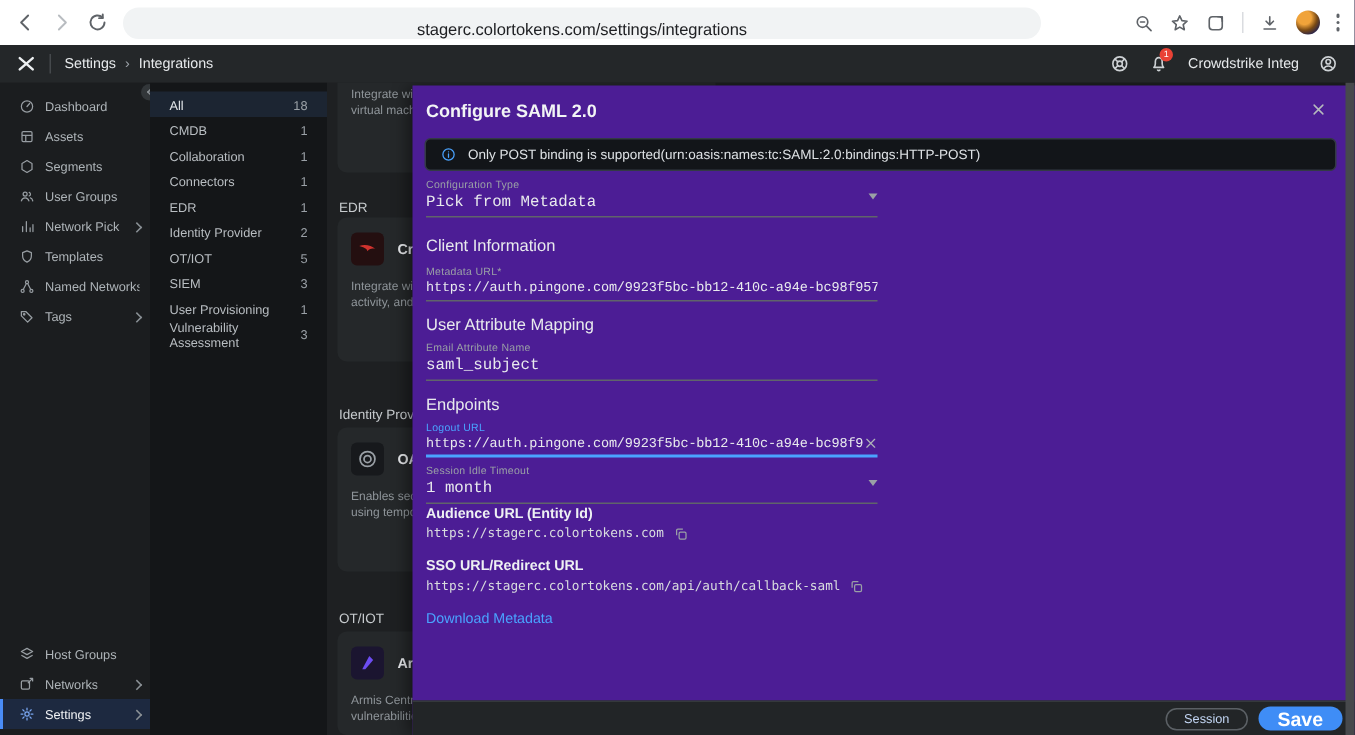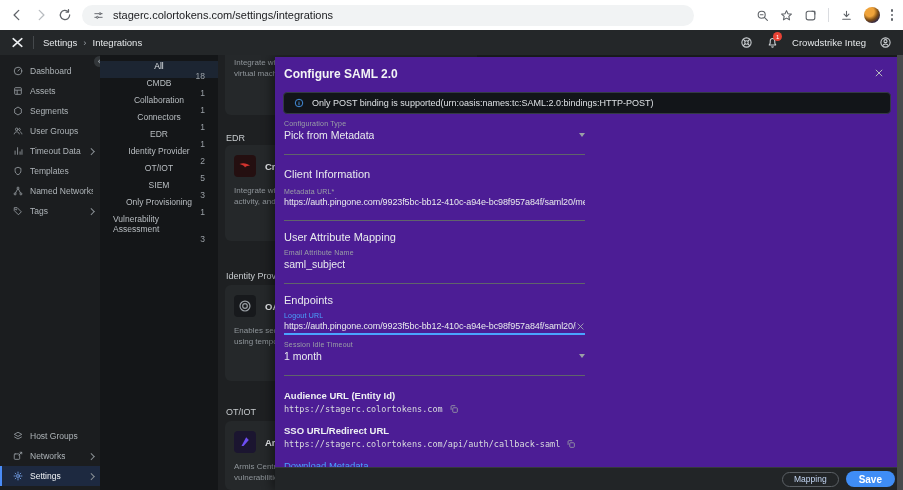--- a/index.html
+++ b/index.html
@@ -6,21 +6,21 @@
   html,body { width:903px; height:490px; overflow:hidden; background:#1e2022;
     font-family:"Liberation Sans", sans-serif; }
   svg { display:block; }
 
   
   .chrome { position:absolute; top:0; left:0; right:0; height:30px; background:#ffffff;
     display:flex; align-items:center; padding:0 10px; gap:10px; z-index:40; }
   .chrome .nav-ic { color:#5f6368; width:14px; height:14px; }
   .chrome .nav-ic.dis { color:#b8bcc0; }
   .urlbar { width:612px; height:21px; background:#f1f3f4; border-radius:11px;
-    display:flex; align-items:center; gap:9px; padding:0 11px; color:#202124; font-size:11px; }
+    display:flex; align-items:center; gap:9px; padding:0 11px; color:#202124; font-size:11px;flex-direction:column; }
   .chrome-right { margin-left:auto; display:flex; align-items:center; gap:11px; }
   .chrome-right .nav-ic { width:13px; height:13px; }
   .chrome-div { width:1px; height:14px; background:#dadce0; }
   .avatar { width:16px; height:16px; border-radius:50%;
     background:radial-gradient(circle at 35% 30%, #f0a33a 0 30%, #7a4a14 55%, #23214f 80%); }
   .kebab { display:flex; flex-direction:column; gap:2px; }
   .kebab i { width:2.5px; height:2.5px; border-radius:50%; background:#5f6368; }
 
   
   .appbar { position:absolute; top:30px; left:0; right:0; height:25px; background:#242729;
@@ -49,21 +49,21 @@
   .nav-item.active { background:#1d2940; color:#f2f4f6; border-left:2px solid #4a8cf7; padding-left:11px; }
   .nav-item.active .ic { color:#7aa7f2; }
   .collapse-btn { position:absolute; top:1px; right:-5px; width:11px; height:11px; border-radius:50%;
     background:#323639; z-index:6; display:flex; align-items:center; justify-content:center; cursor:pointer; }
   .collapse-btn .chev { transform:rotate(-135deg); margin:0 0 0 2px; width:3.5px; height:3.5px; }
 
   
   .catpanel { position:absolute; top:55px; left:100px; width:118px; bottom:0; background:#141618;
     padding-top:6px; z-index:5; }
   .cat-row { height:17px; display:flex; align-items:center; padding:0 13px; color:#b9bec2;
-    font-size:8.5px; cursor:pointer;flex-direction:column; }
+    font-size:8.5px; cursor:pointer; }
   .cat-row .count { margin-left:auto; color:#9aa0a6; }
   .cat-row.selected { background:#1c2532; color:#e2e6e9; }
 
   
   .content { position:absolute; top:55px; left:218px; right:0; bottom:0; background:#1e2022; z-index:1; }
   .bg-card { position:absolute; left:7px; width:252px; background:#25282a; border-radius:6px;
     padding:10px 9px; }
   .bg-card .logo-row { display:flex; align-items:center; gap:9px; }
   .tile { width:22px; height:22px; border-radius:4px; display:flex; align-items:center; justify-content:center; }
   .bg-card .cname { font-size:9.5px; font-weight:700; color:#e8eaed; white-space:nowrap; }
@@ -78,46 +78,46 @@
   .modal-title { position:absolute; top:10px; left:9px; font-size:12px; font-weight:700; color:#f2f4f5; }
   .modal-close { position:absolute; top:11px; right:19px; color:#b6babd; width:10px; height:10px; cursor:pointer; }
   .banner { position:absolute; top:35px; left:8px; right:12px; height:22px; background:#121519;
     border:1px solid #333a44; border-radius:4px; display:flex; align-items:center; gap:8px;
     padding:0 10px; font-size:9px; color:#dde1e4; }
   .banner .ic { color:#4aa3ff; width:10px; height:10px; flex:0 0 auto; }
 
   .form { position:absolute; top:63px; left:9px; width:301px; }
   .f-label { font-size:7px; color:#9aa0a6; letter-spacing:.2px; }
   .f-label.focus { color:#4aa3ff; }
-  .f-value { font-size:10.5px; color:#e8eaed; padding:2px 0 13px; border-bottom:1px solid #60646a;
-    display:flex; align-items:center; min-height:15px; cursor:text; }
+  .f-value { font-size:10.5px; color:#e8eaed; padding:2px 0 3px; border-bottom:1px solid #60646a;
+    display:flex; align-items:flex-start; min-height:15px; cursor:text;font-family:Liberation Mono, monospace; }
   .f-value.small { font-size:9px; letter-spacing:-.1px; }
   .f-value.focus { border-bottom:2px solid #4aa3ff; padding-bottom:2px; }
   .f-value .txt { white-space:nowrap; overflow:hidden; }
   .caret { width:0; height:0; border-left:3.5px solid transparent; border-right:3.5px solid transparent;
     border-top:4.5px solid #9aa0a6; margin-left:auto; flex:0 0 auto; cursor:pointer; }
   .clear-ic { width:9px; height:9px; color:#aeb3b7; margin-left:auto; flex:0 0 auto; cursor:pointer; }
   .sec-h { font-size:11px; color:#e8eaed; }
   .ro-label { font-size:9.5px; font-weight:700; color:#eef1f3; }
   .ro-row { display:flex; align-items:center; gap:6px; margin-top:3px; }
   .ro-val { font-family:"DejaVu Sans Mono", monospace; font-size:8.5px; color:#d8dbde; }
   .copy-ic { width:10px; height:10px; color:#9aa0a6; cursor:pointer; }
   .dl-link { font-size:9.5px; color:#4aa3ff; cursor:pointer; }
 
   .modal-footer { position:absolute; bottom:0; left:0; right:0; height:23px; background:#222527;
     border-top:1px solid #35393c; display:flex; align-items:center; justify-content:flex-end;
     gap:7px; padding-right:8px; }
   .btn-cancel { height:15px; padding:0 11px; border-radius:8px; border:1px solid #5b6065;
     background:transparent; color:#c3d6f4; font-size:8.5px; font-family:inherit; cursor:pointer; }
   .btn-save { height:16px; padding:0 13px; border-radius:9px; border:none; background:#3f8df6;
-    color:#fff; font-size:10px; font-weight:700; font-family:inherit; cursor:pointer; }
+    color:#fff; font-size:13px; font-weight:700; font-family:inherit; cursor:pointer; }
 
   .scrollbar { position:absolute; top:55px; right:0; width:6px; bottom:0; background:#47494c; z-index:30; }
   .mt13{margin-top:13px}.mt10{margin-top:10px}.mt8{margin-top:8px}.mt6{margin-top:6px}
-  .mt16{margin-top:16px}.mt14{margin-top:14px}.mt11{margin-top:11px}
+  .mt16{margin-top:16px}.mt14{margin-top:1px}.mt11{margin-top:11px}
 </style>
 </head>
 <body>
 
 <div class="chrome">
   <svg class="nav-ic" viewBox="0 0 24 24" fill="none" stroke="currentColor" stroke-width="2.2" stroke-linecap="round" stroke-linejoin="round">
       <path d="M15 4l-8 8 8 8"></path>
     </svg>
   <svg class="nav-ic dis" viewBox="0 0 24 24" fill="none" stroke="currentColor" stroke-width="2.2" stroke-linecap="round" stroke-linejoin="round">
       <path d="M9 4l8 8-8 8"></path>
@@ -221,21 +221,21 @@
           <circle cx="9" cy="8" r="3.2"></circle>
           <path d="M3 19c.8-3.4 3-5 6-5s5.2 1.6 6 5"></path>
           <path d="M15.5 5.4a3 3 0 010 5.7M17.5 14.2c2.2.6 3.2 2.1 3.7 4.8"></path>
         </svg>
       <span class="lbl">User Groups</span>
     </div>
     <div class="nav-item">
       <svg class="ic" width="10" height="10" viewBox="0 0 24 24" fill="none" stroke="currentColor" stroke-width="2" stroke-linecap="round">
           <path d="M5 20v-8M11 20V4M17 20v-6M21.5 20V9"></path>
         </svg>
-      <span class="lbl">Timeout Data</span>
+      <span class="lbl">Network Pick</span>
       <span class="chev"></span>
     </div>
     <div class="nav-item">
       <svg class="ic" width="10" height="10" viewBox="0 0 24 24" fill="none" stroke="currentColor" stroke-width="2" stroke-linejoin="round">
           <path d="M12 3l7 2.8v5.4c0 4.8-2.8 7.8-7 9.8-4.2-2-7-5-7-9.8V5.8z"></path>
         </svg>
       <span class="lbl">Templates</span>
     </div>
     <div class="nav-item">
       <svg class="ic" width="10" height="10" viewBox="0 0 24 24" fill="none" stroke="currentColor" stroke-width="2">
@@ -309,21 +309,21 @@
   </div>
   <div class="cat-row">
     <span>OT/IOT</span>
     <span class="count">5</span>
   </div>
   <div class="cat-row">
     <span>SIEM</span>
     <span class="count">3</span>
   </div>
   <div class="cat-row">
-    <span>Only Provisioning</span>
+    <span>User Provisioning</span>
     <span class="count">1</span>
   </div>
   <div class="cat-row">
     <span>Vulnerability Assessment</span>
     <span class="count">3</span>
   </div>
 </div>
 
 <div class="content">
   <div class="top-sliver">
@@ -449,18 +449,18 @@
       <svg class="copy-ic" viewBox="0 0 24 24" fill="none" stroke="currentColor" stroke-width="2" stroke-linejoin="round">
           <rect x="9" y="9" width="11" height="11" rx="2"></rect>
           <path d="M5 14V6a2 2 0 012-2h8"></path>
         </svg>
     </div>
 
     <div class="dl-link mt11">Download Metadata</div>
   </div>
 
   <div class="modal-footer">
-    <button class="btn-cancel">Mapping</button>
+    <button class="btn-cancel">Session</button>
     <button class="btn-save">Save</button>
   </div>
 </div>
 
 <div class="scrollbar"></div>
 
 </body></html>

